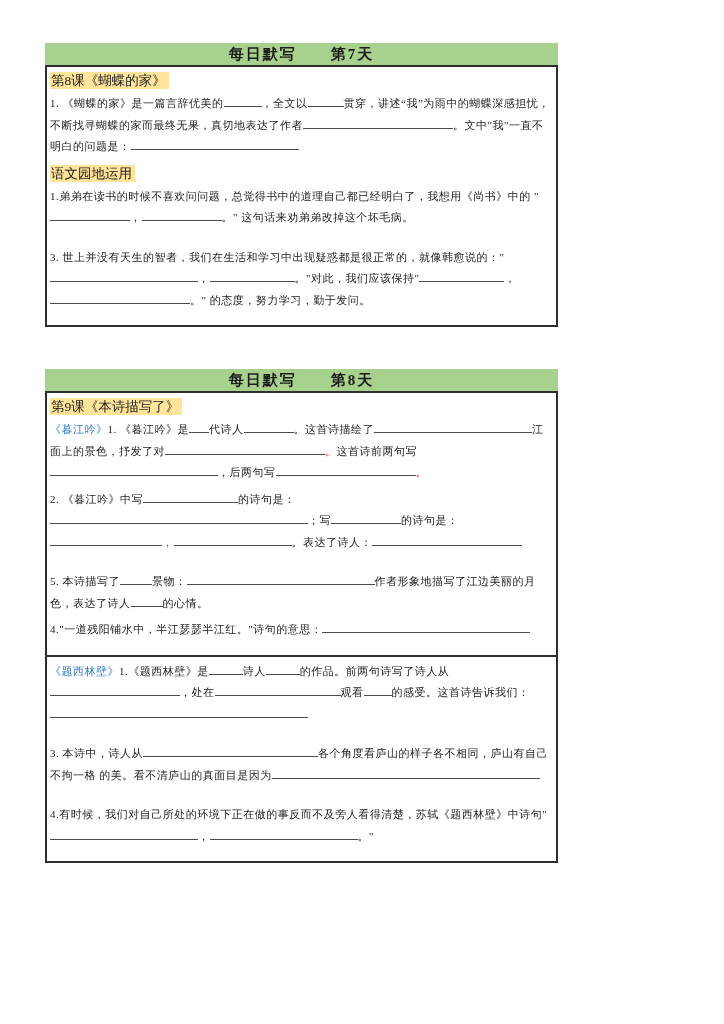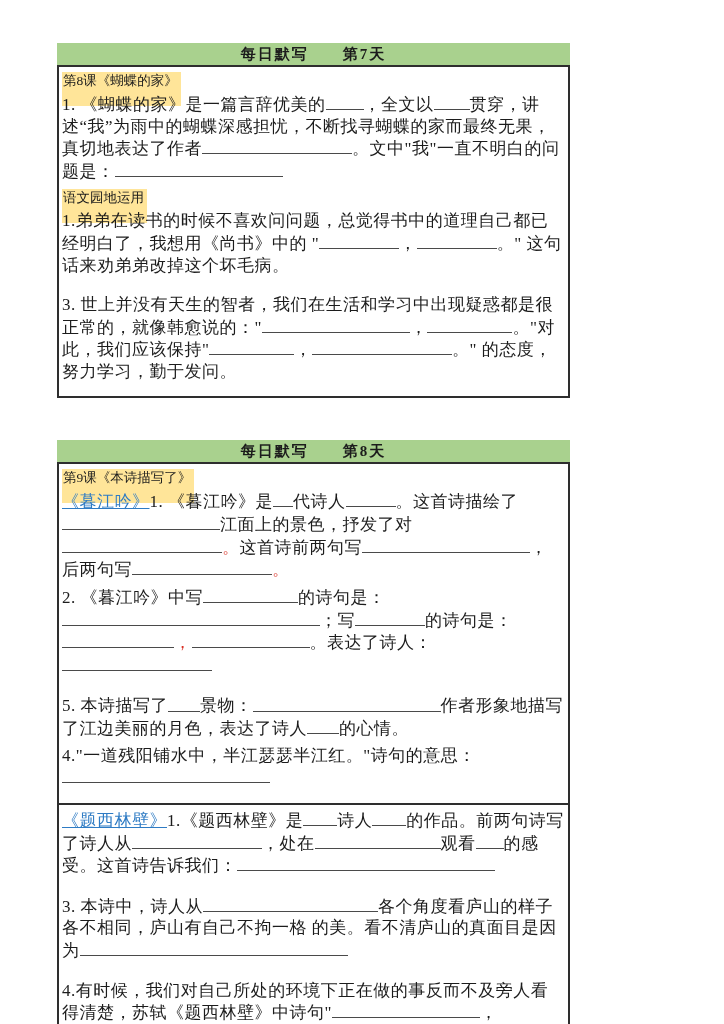--- a/index.html
+++ b/index.html
@@ -10,21 +10,20 @@
     height: 1024px;
     overflow: hidden;
   }
   .page {
     box-sizing: border-box;
     width: 604px;
     height: 1024px;
     padding: 43px 46px 0 45px;
     font-family: "Liberation Serif", "DejaVu Serif", serif;
     color: var(--text, #1c1c1c);
-    margin-left: 12px;
   }
   .section { margin-bottom: 42px; }
   .bar {
     background: var(--green, #a9d18e);
     height: 22px;
     line-height: 22px;
     text-align: center;
     font-weight: bold;
     font-size: 15px;
     letter-spacing: 2px;
@@ -38,37 +37,37 @@
   .trow + .trow {
     border-top: 2px solid var(--border, #2e2e2e);
   }
   .lesson-title {
     font-size: 13.5px;
     line-height: 21px;
     margin: 1px 0 2px;
   }
   .lesson-title .hl {
     background: var(--yellow, #ffe599);
-    padding: 1px 3px 18px 1px;
+    padding: 1px 3px 1px 1px;
   }
   p.q {
     margin: 2px 0 5px;
-    font-size: 17px;
+    font-size: 11px;
     line-height: 21.5px;
     letter-spacing: 0.5px;
     word-break: break-all;
   }
   p.q.gap { margin-top: 18px; }
   .blank {
     display: inline-block;
     height: 0.95em;
     border-bottom: 1px solid #4a4a4a;
     vertical-align: baseline;
   }
-  .blue { color: var(--blue, #2e7bc4); text-decoration: underline; }
+  .blue { color: var(--blue, #2e7bc4); }
   .red  { color: var(--red, #d93025); }
 </style>
 </head>
 <body>
 
 <div class="page">
 
   <div class="section">
     <div class="bar">每日默写　　第7天</div>
     <div class="tbl">

